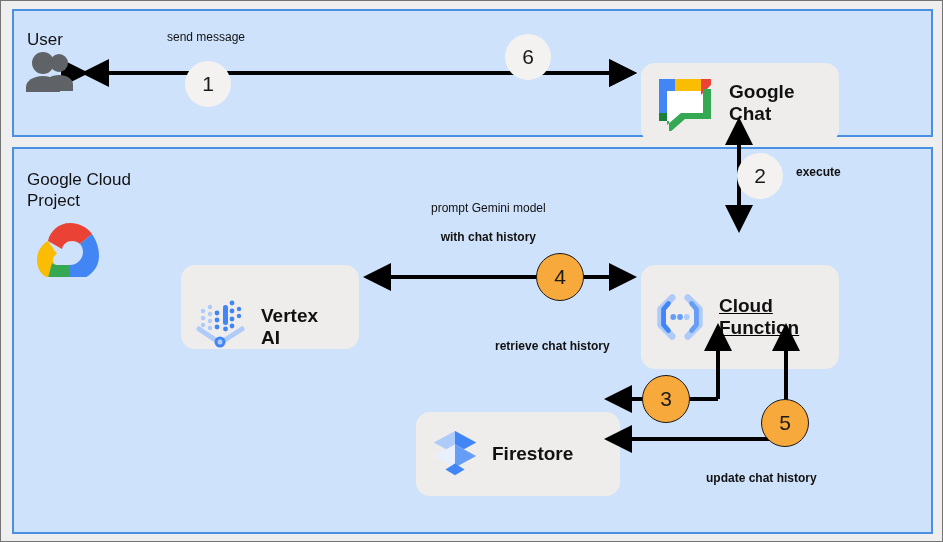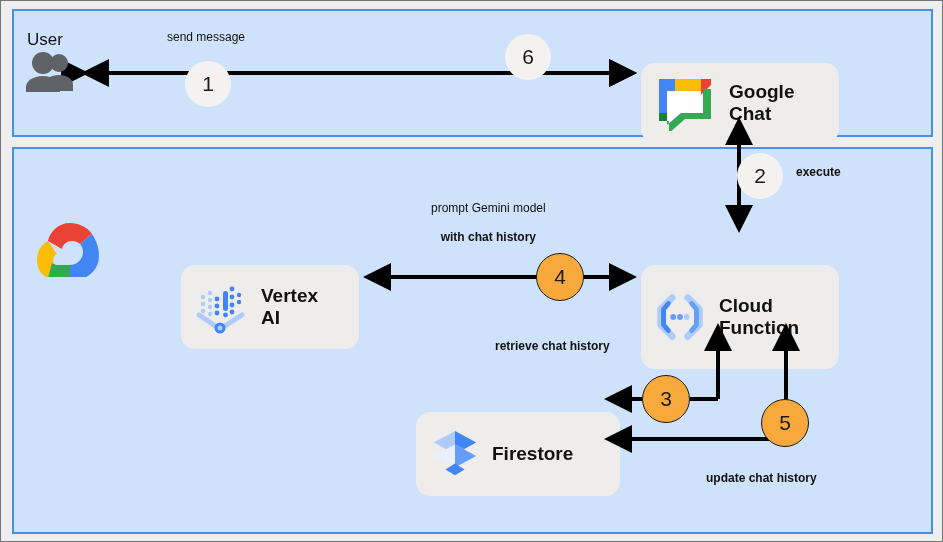--- a/index.html
+++ b/index.html
@@ -57,22 +57,22 @@
     white-space: pre-line;
     text-align: left;
   }
   .card .card-icon {
     display: flex;
     align-items: center;
     justify-content: center;
     flex: 0 0 auto;
   }
   #card-google-chat   { left: 640px; top: 32px;  width: 198px; height: 80px; padding: 0 14px; gap: 14px;}
-  #card-vertex-ai     { left: 180px; top: 234px; width: 178px; height: 84px; padding: 16px 12px; gap: 12px;}
-  #card-cloud-function{ left: 640px; top: 234px; width: 198px; height: 104px; padding: 0 10px; gap: 10px;}
+  #card-vertex-ai     { left: 180px; top: 234px; width: 178px; height: 84px; padding: 0 12px; gap: 12px; align-items: flex-end;}
+  #card-cloud-function{ left: 640px; top: 234px; width: 198px; height: 104px; padding: 0 10px; gap: 10px; text-decoration: underline;}
   #card-firestore     { left: 415px; top: 381px; width: 204px; height: 84px; padding: 0 14px; gap: 12px;}
 
   
   .step {
     position: absolute;
     width: 46px;
     height: 46px;
     border-radius: 50%;
     display: flex;
     align-items: center;
@@ -144,20 +144,22 @@
         <path d="M46 4h10v6l-10 10z" fill="#ea4335"></path>
         <path d="M48 14v24H26L12 50V38H4v8h10v12l16-14h26V14z" fill="#34a853"></path>
         <path d="M4 38h8v8H4z" fill="#188038"></path>
       </svg>
     </span>
     <span class="card-label">Google
 Chat</span>
   </div>
 
   <div class="panel" id="panel-gcp"></div>
+  <div class="panel-title" id="title-gcp">Google Cloud
+Project</div>
 
   <div style="position:absolute;left:34px;top:218px;width:70px;height:58px;z-index:4">
     <svg viewBox="0 0 70 58" width="70" height="58">
       <path d="M35 4 C24 4 15 12 13 22 l14 8 c1-5 5-8 10-8 3 0 6 1 8 3l12-10C52 8 44 4 35 4z" fill="#ea4335"></path>
       <path d="M57 15 L45 25c2 2 3 5 3 8 0 7-6 13-13 13H22v16h13c17 0 29-11 29-25 0-9-3-16-7-22z" fill="#4285f4"></path>
       <path d="M13 22C6 26 2 33 2 41c0 8 4 15 11 18l8-13c-2-1-3-3-3-5 0-3 2-5 4-6z" fill="#fbbc04"></path>
       <path d="M13 59c3 2 6 3 9 3h13V46H22c-2 0-4-1-5-2z" fill="#34a853"></path>
       <path d="M20 34c0-8 7-15 15-15 4 0 8 2 11 5 2 2 3 5 3 8 0 7-6 13-13 13H22c-1-1-2-3-2-5z" fill="#ffffff" opacity="0"></path>
     </svg>
   </div>

